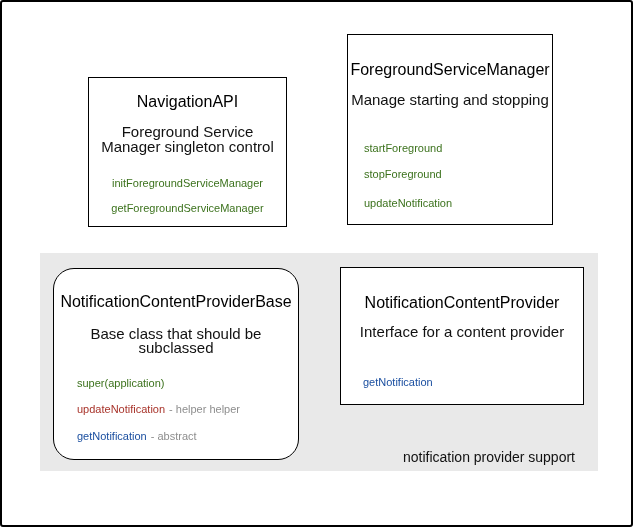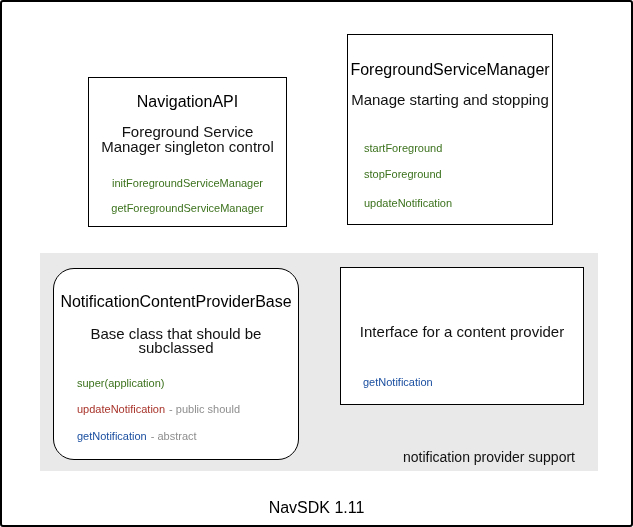--- a/index.html
+++ b/index.html
@@ -118,31 +118,31 @@
 
   <div class="class-box box-ncpb">
     <div class="box-title" style="top:23px">NotificationContentProviderBase</div>
     <div class="box-desc" style="top:58px; line-height:14px">
       <div>Base class that should be subclassed</div>
     </div>
     <div class="method" style="left:23px; top:106px">
       <span style="color: rgb(60, 114, 29);">super(application)</span>
     </div>
     <div class="method" style="left:23px; top:132px">
-      <span style="color: rgb(168, 51, 42);">updateNotification</span><span class="annotation" style="color: rgb(142, 142, 142);">- public should</span>
+      <span style="color: rgb(168, 51, 42);">updateNotification</span><span class="annotation" style="color: rgb(142, 142, 142);">- helper helper</span>
     </div>
     <div class="method" style="left:23px; top:159px">
       <span style="color: rgb(27, 79, 160);">getNotification</span><span class="annotation" style="color: rgb(142, 142, 142);">- abstract</span>
     </div>
   </div>
 
   <div class="class-box box-ncp">
+    <div class="box-title" style="top:25px">NotificationContentProvider</div>
     <div class="box-desc" style="top:56px; line-height:15px">
       <div>Interface for a content provider</div>
     </div>
     <div class="method" style="left:22px; top:106px">
       <span style="color: rgb(27, 79, 160);">getNotification</span>
     </div>
   </div>
 
-  <div class="caption">NavSDK 1.11</div>
 
 </div>
 
 </body></html>

